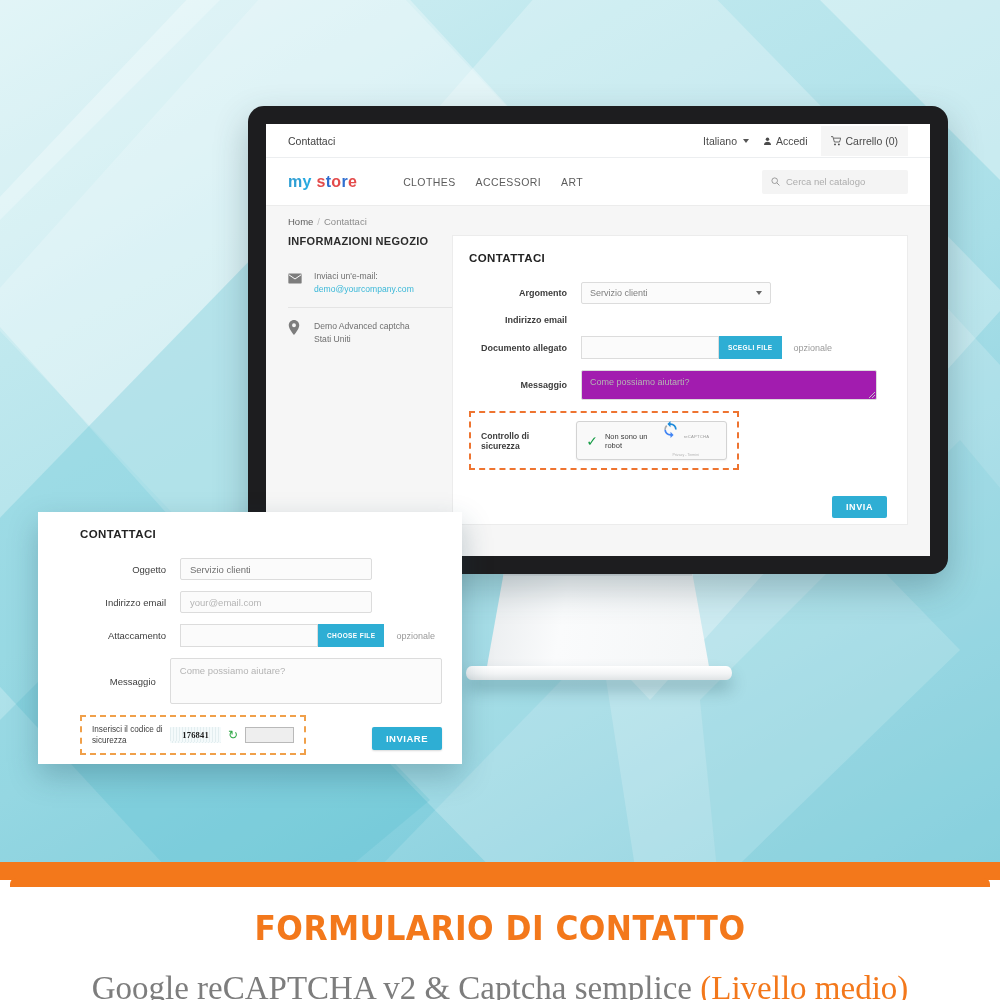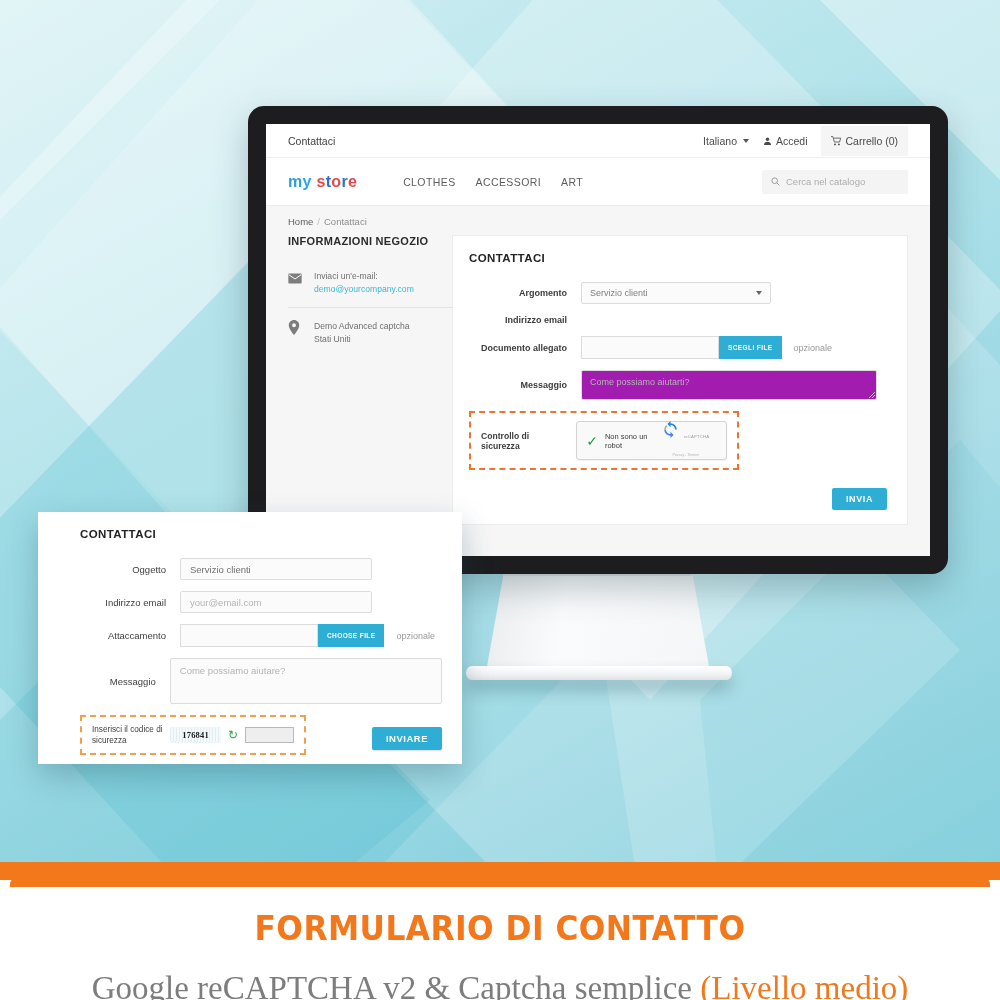--- a/index.html
+++ b/index.html
@@ -135,21 +135,21 @@
     width: 152px; height: 39px; background:#f9f9f9; border:1px solid #d3d3d3; border-radius:3px;
     display:flex; align-items:center; padding: 0 9px; box-shadow: 0 1px 2px rgba(0,0,0,.06);
   }
   .chk { color:#169c46; font-size: 14px; line-height:1; margin-right:7px; }
   .recap-t { font-size: 7.5px; color:#3b3b3b; }
   .recap-brand { margin-left:auto; text-align:center; }
   .recap-brand .lbl { font-size: 4.2px; color:#9a9a9a; letter-spacing:.2px; }
   .recap-brand .lnk { font-size: 3.6px; color:#b4b4b4; }
 
   .submit {
-    position:absolute; right: 20px; bottom: 14px;
+    position:absolute; right: 20px; bottom: 6px;
     background:#2eaed4; color:#fff; font-size: 9px; font-weight:700; letter-spacing:.6px;
     padding: 6px 14px; border-radius:2px;
   }
 
   
   #front {
     position:absolute; left: 38px; top: 512px; width: 424px; height: 252px;
     background:#fff; box-shadow: 0 12px 28px rgba(30,70,85,.28);
     padding: 16px 20px 0 18px;
   }

